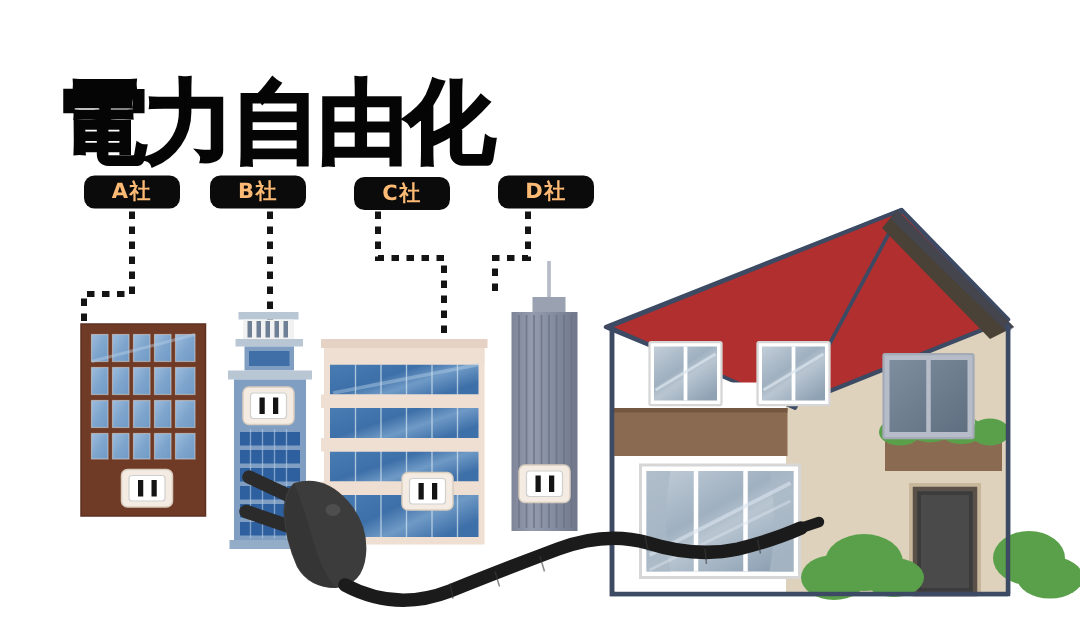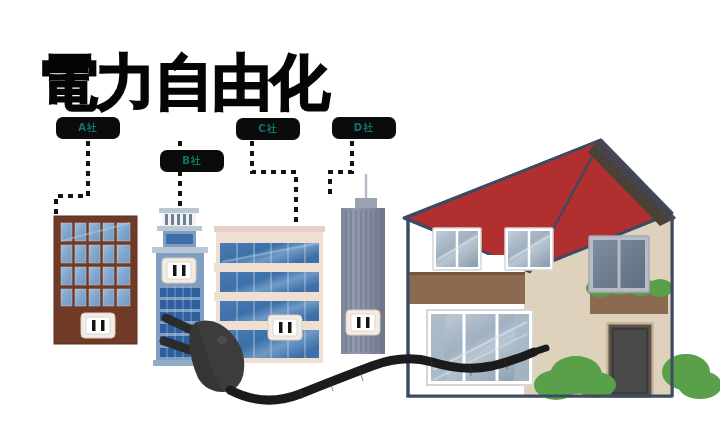--- a/index.html
+++ b/index.html
@@ -22,33 +22,33 @@
     color:#050505;
     line-height:1;
     white-space:nowrap;
     margin-top:30px;
     -webkit-text-stroke:2px #050505;
   }
   .tag{
     position:absolute;
     background:#0b0b0b;
     border-radius:7px;
-    color:#0f766e;
+    color:#fdba74;
     font-family:"DejaVu Sans","Liberation Sans",sans-serif;
     font-weight:700;
-    font-size:10px;
+    font-size:14px;
     letter-spacing:1px;
     text-align:center;
     line-height:22px;
     height:22px;
     width:64px;
     white-space:nowrap;
   }
   #tagA{left:56px;top:117px;}
-  #tagB{left:160px;top:117px;margin-top:33px;}
+  #tagB{left:140px;top:117px;}
   #tagC{left:236px;top:118px;}
   #tagD{left:332px;top:117px;}
 </style>
 </head>
 <body>
 
 <div id="stage">
 <svg viewBox="0 0 720 424" xmlns="http://www.w3.org/2000/svg">
   <defs>
     <linearGradient id="glassA" x1="0" y1="0" x2="1" y2="1">

